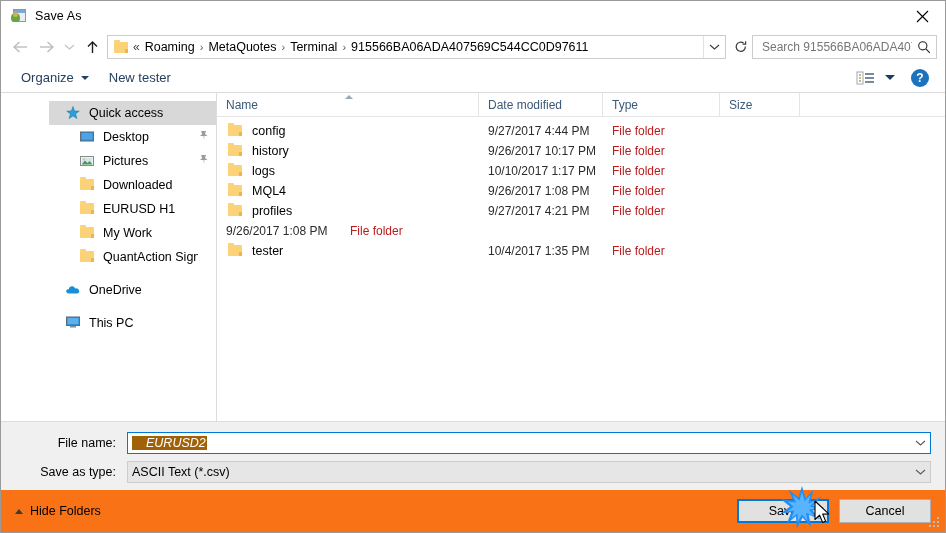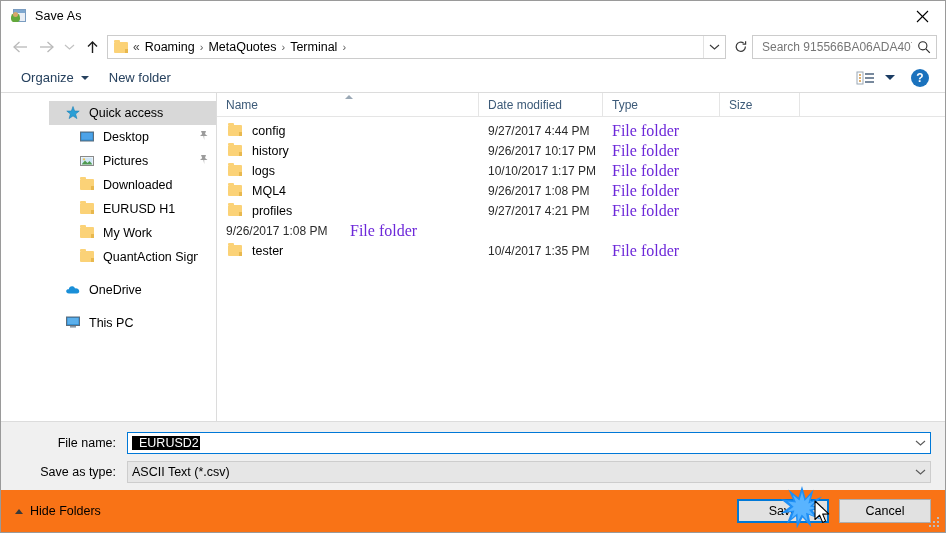--- a/index.html
+++ b/index.html
@@ -309,21 +309,21 @@
     padding-left: 9px;
     overflow: hidden;
     white-space: nowrap;
   }
   .cell.name {
     width: 262px; flex: 0 0 262px;
     display: flex; align-items: center;
     padding-left: 10px;
   }
   .cell.date { width: 124px; flex: 0 0 124px; color: #2b2b2b; font-size: 12px; }
-  .cell.type { width: 117px; flex: 0 0 117px; color: #6d28d9; font-size: 16px; font-family: Liberation Serif, serif; }
+  .cell.type { width: 117px; flex: 0 0 117px; color: #b91c1c; font-size: 12px; }
   .cell.size { width: 80px; flex: 0 0 80px; }
   .row-ico {
     width: 17px; height: 16px;
     flex: 0 0 17px;
     margin-right: 8px;
     position: relative;
   }
 
   
   .footer {
@@ -362,23 +362,24 @@
   }
   .combo .val {
     flex: 1 1 auto;
     padding-left: 4px;
     font-size: 12.5px;
     color: #000000;
     overflow: hidden;
     white-space: nowrap;
   }
   .combo .val .sel {
-    background: #000000;
+    background: #a16207;
     color: #ffffff;
-    padding: 1px 1px 1px 7px;
+    padding: 1px 1px 1px 14px;
+    font-style: italic;
   }
   .combo .chev {
     width: 20px; flex: 0 0 20px;
     display: flex; align-items: center; justify-content: center;
   }
 
   
   .buttonbar {
     flex: 0 0 auto;
     background: #f97316;
@@ -495,20 +496,21 @@
         <span class="folder"></span>
       </div>
       <div class="crumbs">
         <span class="crumb-lead">«</span>
         <span class="crumb">Roaming</span>
         <span class="crumb-sep">›</span>
         <span class="crumb">MetaQuotes</span>
         <span class="crumb-sep">›</span>
         <span class="crumb">Terminal</span>
         <span class="crumb-sep">›</span>
+        <span class="crumb">915566BA06ADA407569C544CC0D97611</span>
       </div>
       <div class="addr-chev">
         <svg width="11" height="8" viewBox="0 0 11 8" aria-hidden="true">
           <path d="M1 2 L5.5 6 L10 2" fill="none" stroke="#3a3a3a" stroke-width="1.1"></path>
         </svg>
       </div>
     </div>
 
     <div class="addr-refresh">
       <svg width="14" height="14" viewBox="0 0 14 14" aria-hidden="true">
@@ -527,21 +529,21 @@
       </span>
     </div>
   </div>
 
   <div class="toolbar">
     <div class="tb-item">
       <span>Organize</span>
       <span class="tb-caret"></span>
     </div>
     <div class="tb-item">
-      <span>New folder</span>
+      <span>New tester</span>
     </div>
     <div class="tb-spacer"></div>
     <div class="view-icon">
       <svg width="20" height="16" viewBox="0 0 20 16" aria-hidden="true">
         <rect x="1" y="2" width="6" height="12" fill="none" stroke="#9aa8b5" stroke-width="1"></rect>
         <circle cx="4" cy="5" r="0.9" fill="#d08a2a"></circle>
         <circle cx="4" cy="8" r="0.9" fill="#d08a2a"></circle>
         <circle cx="4" cy="11" r="0.9" fill="#d08a2a"></circle>
         <line x1="9" y1="4" x2="18" y2="4" stroke="#2f4a68" stroke-width="1.3"></line>
         <line x1="9" y1="8" x2="18" y2="8" stroke="#2f4a68" stroke-width="1.3"></line>

